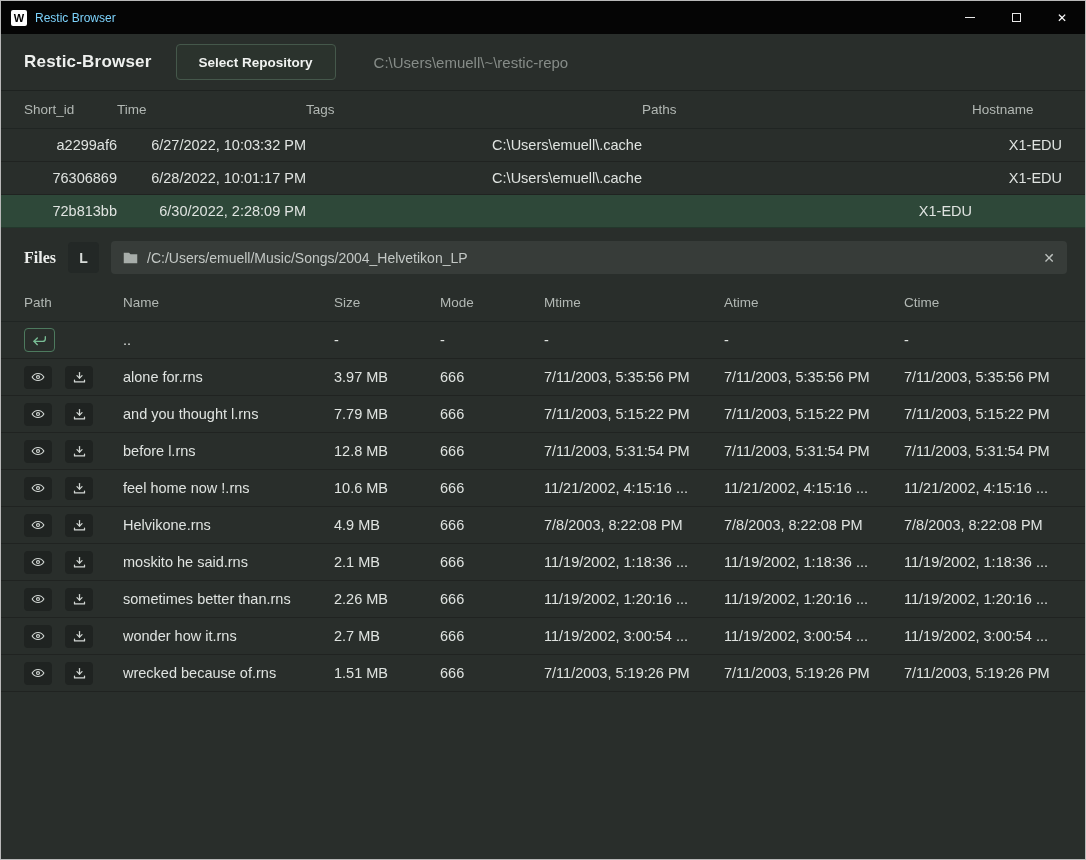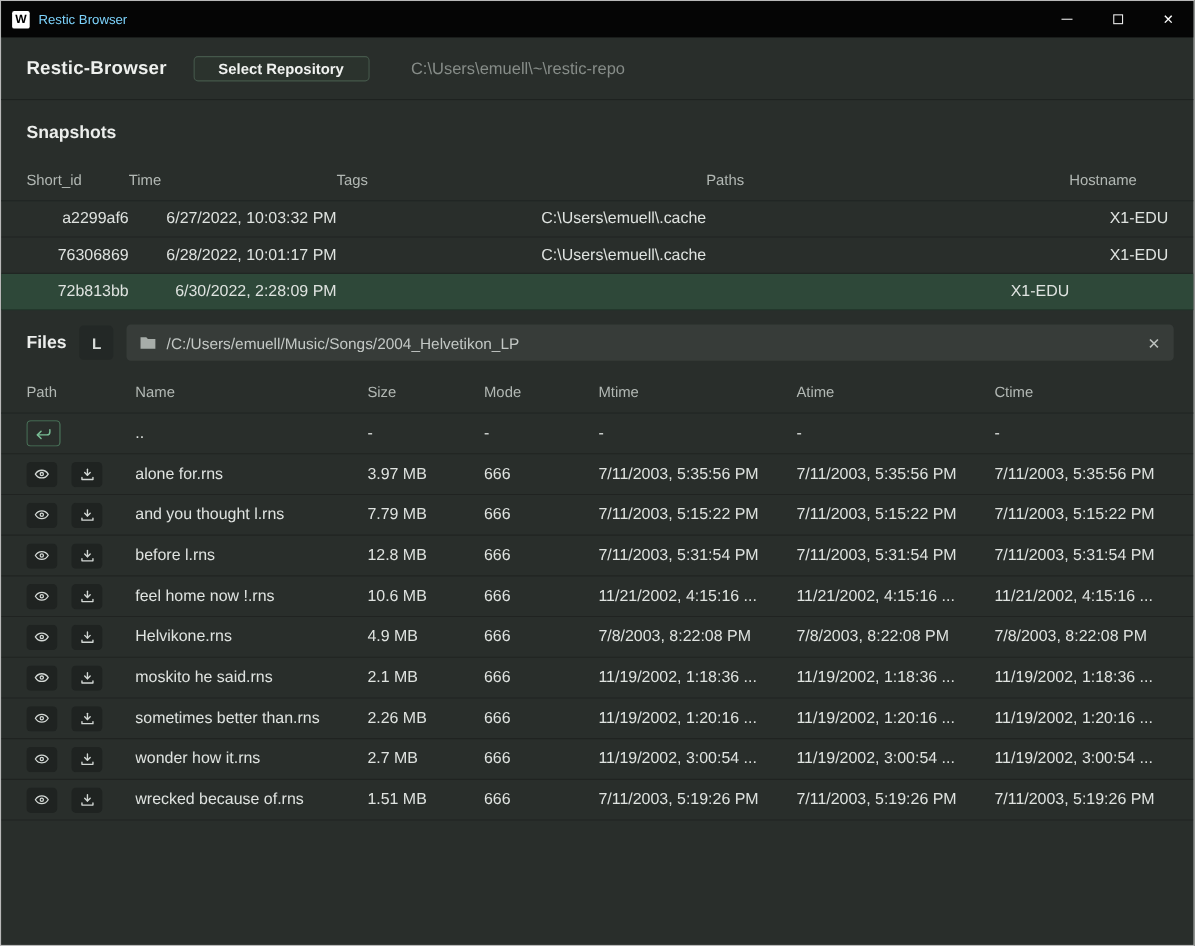--- a/index.html
+++ b/index.html
@@ -36,21 +36,21 @@
   .max-glyph { width: 9px; height: 9px; border: 1px solid #e8e8e8; display: block; }
 
   
   .header {
     height: 57px; flex: 0 0 57px;
     display: flex; align-items: center; padding: 0 23px;
     border-bottom: 1px solid #1e2220;
   }
   .app-title { font-size: 17px; font-weight: bold; color: #eef0ee; letter-spacing: .2px; }
   .select-repo {
-    margin-left: 24px; height: 23px; padding: 0 22px;
+    margin-left: 24px; height: 36px; padding: 0 22px;
     background: #2b332d; border: 1px solid #45584b; border-radius: 4px;
     color: #f0f2f0; font-weight: bold; font-size: 13.5px;
     font-family: "Liberation Sans", sans-serif;
   }
   .repo-path { margin-left: 38px; color: #868c88; font-size: 15px; text-align: right; }
 
   
   .section-title-row { padding: 21px 23px 15px; }
   .section-title { font-size: 16px; font-weight: bold; color: #eceeec; }
 
@@ -71,21 +71,21 @@
     border-bottom: 1px solid rgba(0,0,0,0.22);
     text-align: right;
   }
   .snap-row.selected { background: #2e4839; }
 
   
   .files-bar {
     display: flex; align-items: center;
     padding: 13px 18px 10px 23px; gap: 12px;
   }
-  .files-title { font-size: 16px; font-weight: bold; color: #eceeec; }
+  .files-title { font-size: 16px; font-weight: bold; color: #eceeec; font-family: Liberation Serif, serif; }
   .list-mode-btn {
     width: 31px; height: 31px; background: #232826; border: none; border-radius: 4px;
     color: #d8dcd9; font-size: 14px; font-weight: bold;
     font-family: "Liberation Sans", sans-serif;
   }
   .path-bar {
     flex: 1; height: 33px; background: #373c39; border-radius: 4px;
     display: flex; align-items: center; padding: 0 12px; gap: 9px;
     color: #c3c8c5; font-size: 14px;
   }
@@ -138,23 +138,20 @@
       <button class="win-btn">✕</button>
     </div>
   </div>
 
   <div class="header">
     <span class="app-title">Restic-Browser</span>
     <button class="select-repo">Select Repository</button>
     <span class="repo-path">C:\Users\emuell\~\restic-repo</span>
   </div>
 
-  <div class="section-title-row">
-    <span class="section-title">Snapshots</span>
-  </div>
 
   <div class="snap-head">
     <div class="cell">Short_id</div>
     <div class="cell">Time</div>
     <div class="cell">Tags</div>
     <div class="cell">Paths</div>
     <div class="cell">Hostname</div>
   </div>
 
   <div class="snap-row">

